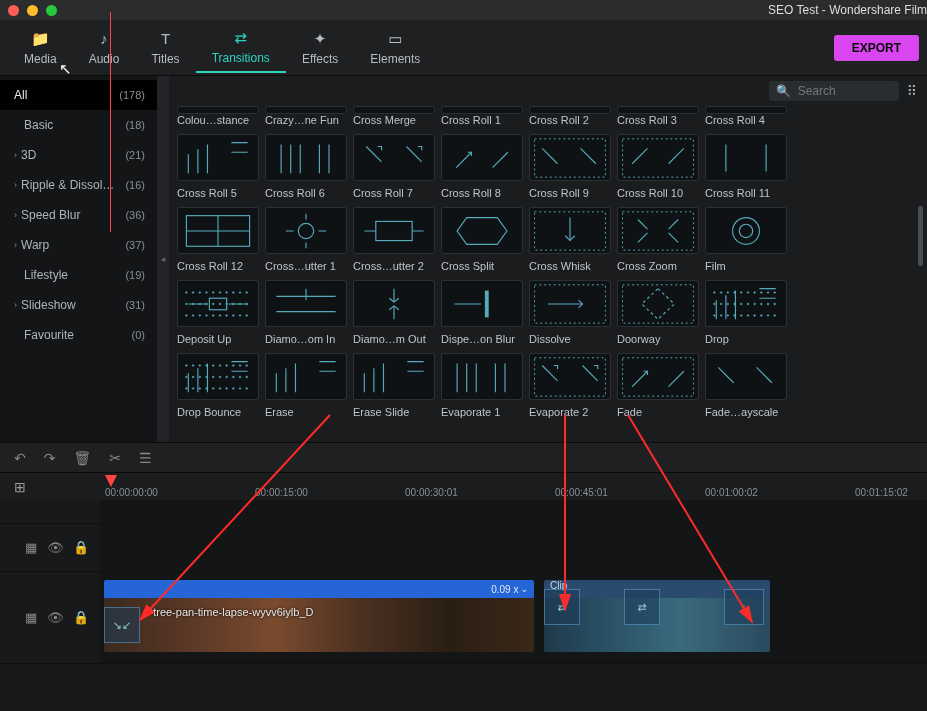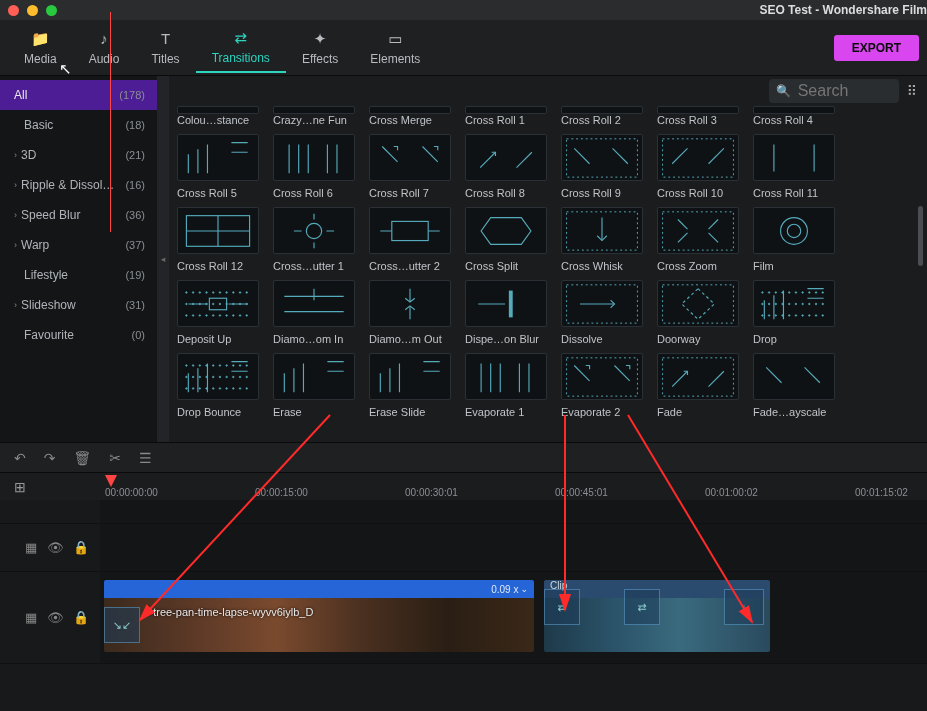--- a/index.html
+++ b/index.html
@@ -2,47 +2,47 @@
 <html><head>
 <meta charset="utf-8">
 <style>
 * { margin:0; padding:0; box-sizing:border-box; font-family:-apple-system,BlinkMacSystemFont,"Segoe UI",sans-serif; }
 body { background:#1a1c1e; color:#c5c8cc; font-size:12px; width:927px; height:711px; overflow:hidden; position:relative; }
 
 .titlebar { height:20px; background:#2a2c2e; display:flex; align-items:center; padding:0 8px; position:relative; }
 .traffic-lights { display:flex; gap:8px; }
 .tl { width:11px; height:11px; border-radius:50%; }
 .tl.red{background:#ff5f56;} .tl.yellow{background:#ffbd2e;} .tl.green{background:#27c93f;}
-.title-txt { position:absolute; right:0; font-size:12px; color:#ddd; font-weight:700; }
+.title-txt { position:absolute; right:0; font-size:12px; color:#ddd; font-weight:400; }
 
 .top-tabs { height:56px; background:#1e2022; display:flex; align-items:center; padding:0 8px; border-bottom:1px solid #0a0a0a; }
 .tab { display:flex; flex-direction:column; align-items:center; gap:4px; padding:6px 16px; cursor:pointer; color:#b8bbc0; font-size:12px; }
 .tab.active { color:#2dd4bf; border-bottom:2px solid #2dd4bf; }
 .tab-icon { font-size:15px; height:18px; display:flex; align-items:center; }
 .export-btn { margin-left:auto; background:#d946ef; color:#0a0a0a; font-weight:600; padding:6px 18px; border:none; border-radius:3px; font-size:12px; cursor:pointer; }
 
 .main { display:flex; height:366px; }
 
 .sidebar { width:157px; background:#131517; padding:4px 0; }
 .side-item { display:flex; justify-content:space-between; align-items:center; padding:8px 12px 8px 14px; cursor:pointer; font-size:12px; color:#b0b4b9; }
-.side-item.active { background:#4c1d95; color:#e8e8e8;justify-content:center; }
+.side-item.active { background:#000000; color:#e8e8e8;justify-content:center; }
 .side-item .caret { margin-right:4px; font-size:9px; color:#888; }
 .side-item .lbl { flex:1; white-space:nowrap; overflow:hidden; text-overflow:ellipsis; }
 .side-count { color:#8a8f94; font-size:11px; }
 .side-item.indent { padding-left:24px; }
 
 .grid-wrap { flex:1; background:#1a1c1e; position:relative; display:flex; flex-direction:column; }
 .grid-toolbar { height:30px; display:flex; align-items:center; justify-content:flex-end; padding:0 10px; gap:8px; }
 .search-box { background:#2a2d30; border-radius:4px; display:flex; align-items:center; padding:3px 8px; gap:6px; width:130px; }
-.search-box input { background:transparent; border:none; outline:none; color:#fef9c3; font-size:16px; width:90px; }
+.search-box input { background:transparent; border:none; outline:none; color:#fef9c3; font-size:12px; width:90px; }
 .grid-icon { color:#aaa; cursor:pointer; font-size:14px; }
 .collapse-bar { position:absolute; left:0; top:0; bottom:0; width:12px; background:#222427; display:flex; align-items:center; justify-content:center; color:#666; font-size:9px; cursor:pointer; }
 
 .grid { flex:1; overflow:hidden; padding:0 14px 4px 20px; }
-.grid-row { display:flex; gap:14px; margin-bottom:8px; }
+.grid-row { display:flex; gap:6px; margin-bottom:8px; }
 .grid-row.partial .thumb { height:8px; }
 .grid-row.partial .thumb-label { margin-top:0; }
 .thumb-cell { width:82px; display:flex; flex-direction:column; }
 .thumb { width:82px; height:47px; background:#0f1214; border:1px solid #2a3035; border-radius:2px; display:flex; align-items:center; justify-content:center; overflow:hidden; position:relative; }
 .thumb-label { font-size:11px; color:#c0c4c8; margin-top:6px; white-space:nowrap; overflow:hidden; text-overflow:ellipsis; }
 .thumb svg { width:100%; height:100%; }
 
 .timeline-tools { height:30px; background:#1e2022; border-top:1px solid #0a0a0a; display:flex; align-items:center; padding:0 14px; gap:18px; }
 .tool-ico { color:#888; cursor:pointer; font-size:14px; }
 

